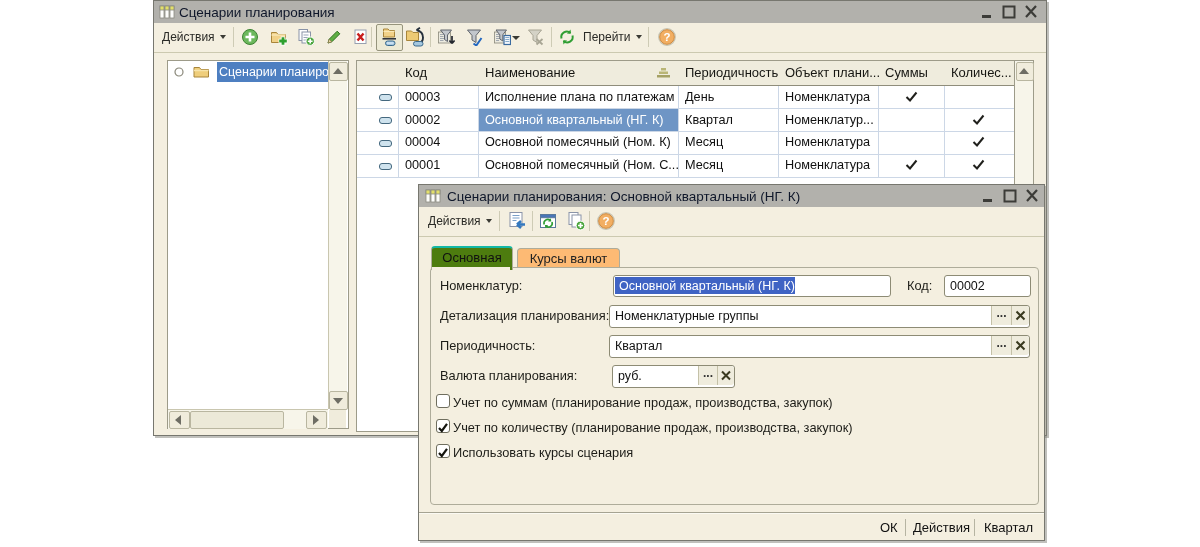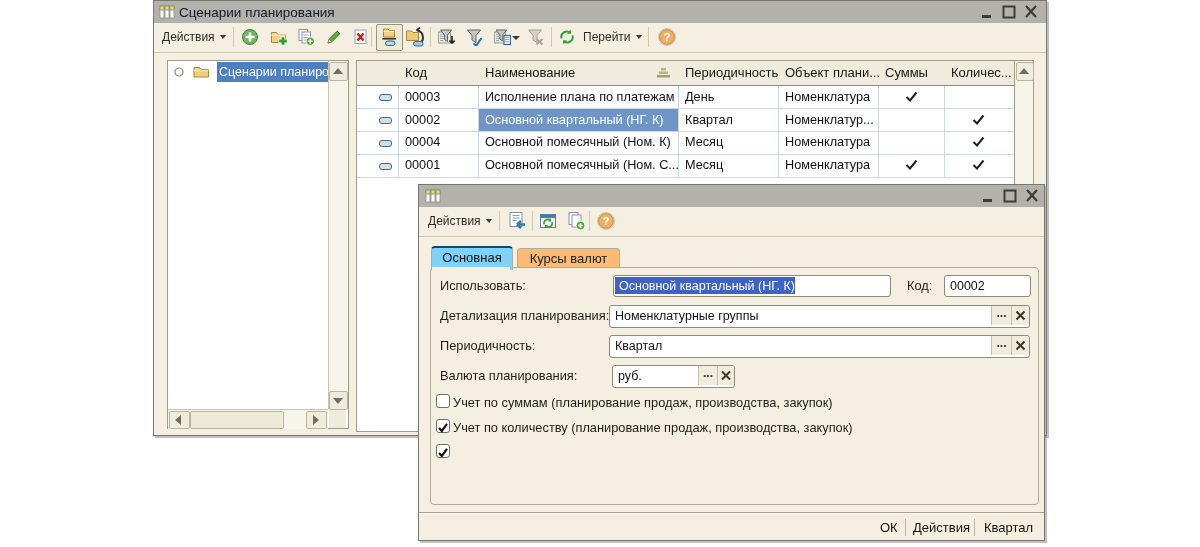--- a/index.html
+++ b/index.html
@@ -260,20 +260,21 @@
 <div class="win" id="w2" style="left:418px;top:184px;width:625px;height:355px">
   <div class="titlebar">
     <svg class="abs" style="left:6px;top:3px" width="16" height="16" viewBox="0 0 16 16">
       <rect x="1" y="2" width="4" height="12" fill="#fdfdfb" stroke="#8a8a80" stroke-width="0.8"></rect>
       <rect x="6" y="2" width="4" height="12" fill="#fdfdfb" stroke="#8a8a80" stroke-width="0.8"></rect>
       <rect x="11" y="2" width="4" height="12" fill="#fdfdfb" stroke="#8a8a80" stroke-width="0.8"></rect>
       <rect x="1" y="2" width="4" height="4" fill="#e3e06a" stroke="#8a8a80" stroke-width="0.8"></rect>
       <rect x="6" y="2" width="4" height="4" fill="#e3e06a" stroke="#8a8a80" stroke-width="0.8"></rect>
       <rect x="11" y="2" width="4" height="4" fill="#e3e06a" stroke="#8a8a80" stroke-width="0.8"></rect>
     </svg>
+    <span class="ttl" style="left:28px">Сценарии планирования: Основной квартальный (НГ. К)</span>
     <svg class="wbtn" style="left:562px" width="14" height="15" viewBox="0 0 14 15">
         <rect x="2" y="11" width="9" height="3" fill="#3c3c38"></rect>
       </svg>
     <svg class="wbtn" style="left:584px" width="14" height="15" viewBox="0 0 14 15">
         <rect x="1.5" y="2.5" width="11" height="11" fill="none" stroke="#3c3c38" stroke-width="2"></rect>
       </svg>
     <svg class="wbtn" style="left:606px" width="14" height="15" viewBox="0 0 14 15">
         <path d="M2 2 L12 13 M12 2 L2 13" stroke="#3c3c38" stroke-width="2.2"></path>
       </svg>
   </div>
@@ -306,28 +307,28 @@
     <div class="tsep" style="left:170px"></div>
 
     <svg class="abs" style="left:178px;top:5px" width="18" height="18" viewBox="0 0 18 18">
       <circle cx="9" cy="9" r="8.3" fill="none" stroke="#c6c3b2" stroke-width="1.2"></circle>
       <circle cx="9" cy="9" r="7.3" fill="#f2ae62" stroke="#cd8a40" stroke-width="1"></circle>
       <text x="9" y="13" font-family="Liberation Sans" font-size="11.5" font-weight="bold" fill="#fff" text-anchor="middle">?</text>
     </svg>
   </div>
 
   <div class="abs" style="left:98px;top:63px;width:101px;height:20px;background:#fdba74;border:1px solid #aeac9a;border-bottom:none;border-radius:4px 4px 0 0;font-size:13px;text-align:center;line-height:20px;color:#222">Курсы валют</div>
-  <div class="abs" style="left:12px;top:61px;width:80px;height:22px;background:#7dd3fc;border:1px solid #aeac9a;border-bottom:none;border-top:2px solid #0c4a6e;border-radius:4px 4px 0 0;font-size:13px;text-align:center;line-height:19px;color:#111;z-index:3">Основная</div>
+  <div class="abs" style="left:12px;top:61px;width:80px;height:22px;background:#4d7c0f;border:1px solid #aeac9a;border-bottom:none;border-top:2px solid #14b8a6;border-radius:4px 4px 0 0;font-size:13px;text-align:center;line-height:19px;color:#111;z-index:3">Основная</div>
 
   <div class="abs" style="left:11px;top:82px;width:607px;height:236px;border:1px solid #aeac9a;border-radius:4px;background:#f4efe0;z-index:2"></div>
   <div class="abs" style="left:13px;top:82px;width:78px;height:3px;background:#f4efe0;z-index:4"></div>
 
   <div class="abs" style="z-index:5;left:0;top:0;width:625px;height:355px">
 
-    <span class="lbl" style="left:21px;top:93px">Использовать:</span>
+    <span class="lbl" style="left:21px;top:93px">Номенклатур:</span>
     <div class="inp" style="left:194px;top:90px;width:276px;height:20px">
       <div class="abs" style="left:1px;top:1px;width:180px;height:17px;background:#3f63c4"></div>
       <span class="itx" style="color:#fff">Основной квартальный (НГ. К)</span>
     </div>
     <span class="lbl" style="left:488px;top:93px">Код:</span>
     <div class="inp" style="left:525px;top:90px;width:85px;height:20px">
       <span class="itx">00002</span>
     </div>
 
     <span class="lbl" style="left:21px;top:123px">Детализация планирования:</span>
@@ -369,20 +370,21 @@
       <svg width="12" height="12" viewBox="0 0 12 12">
           <path d="M2 6 L4.8 9 L10 1.8" fill="none" stroke="#15150f" stroke-width="2.2"></path>
         </svg>
     </div>
     <span class="lbl" style="left:34px;top:235px">Учет по количеству (планирование продаж, производства, закупок)</span>
     <div class="cbx" style="left:17px;top:259px">
       <svg width="12" height="12" viewBox="0 0 12 12">
           <path d="M2 6 L4.8 9 L10 1.8" fill="none" stroke="#15150f" stroke-width="2.2"></path>
         </svg>
     </div>
+    <span class="lbl" style="left:34px;top:260px">Использовать курсы сценария</span>
 
     <div class="abs" style="left:0px;top:327px;width:625px;height:1px;background:#a5a392"></div>
     <div class="abs" style="left:0px;top:328px;width:625px;height:1px;background:#fbfaf3"></div>
     <span class="foot" style="left:461px;top:335px;font-weight:normal">ОК</span>
     <div class="abs" style="left:486px;top:334px;width:1px;height:17px;background:#b6b4a2"></div>
     <span class="foot" style="left:494px;top:335px">Действия</span>
     <div class="abs" style="left:555px;top:334px;width:1px;height:17px;background:#b6b4a2"></div>
     <span class="foot" style="left:565px;top:335px">Квартал</span>
   </div>
 </div>

